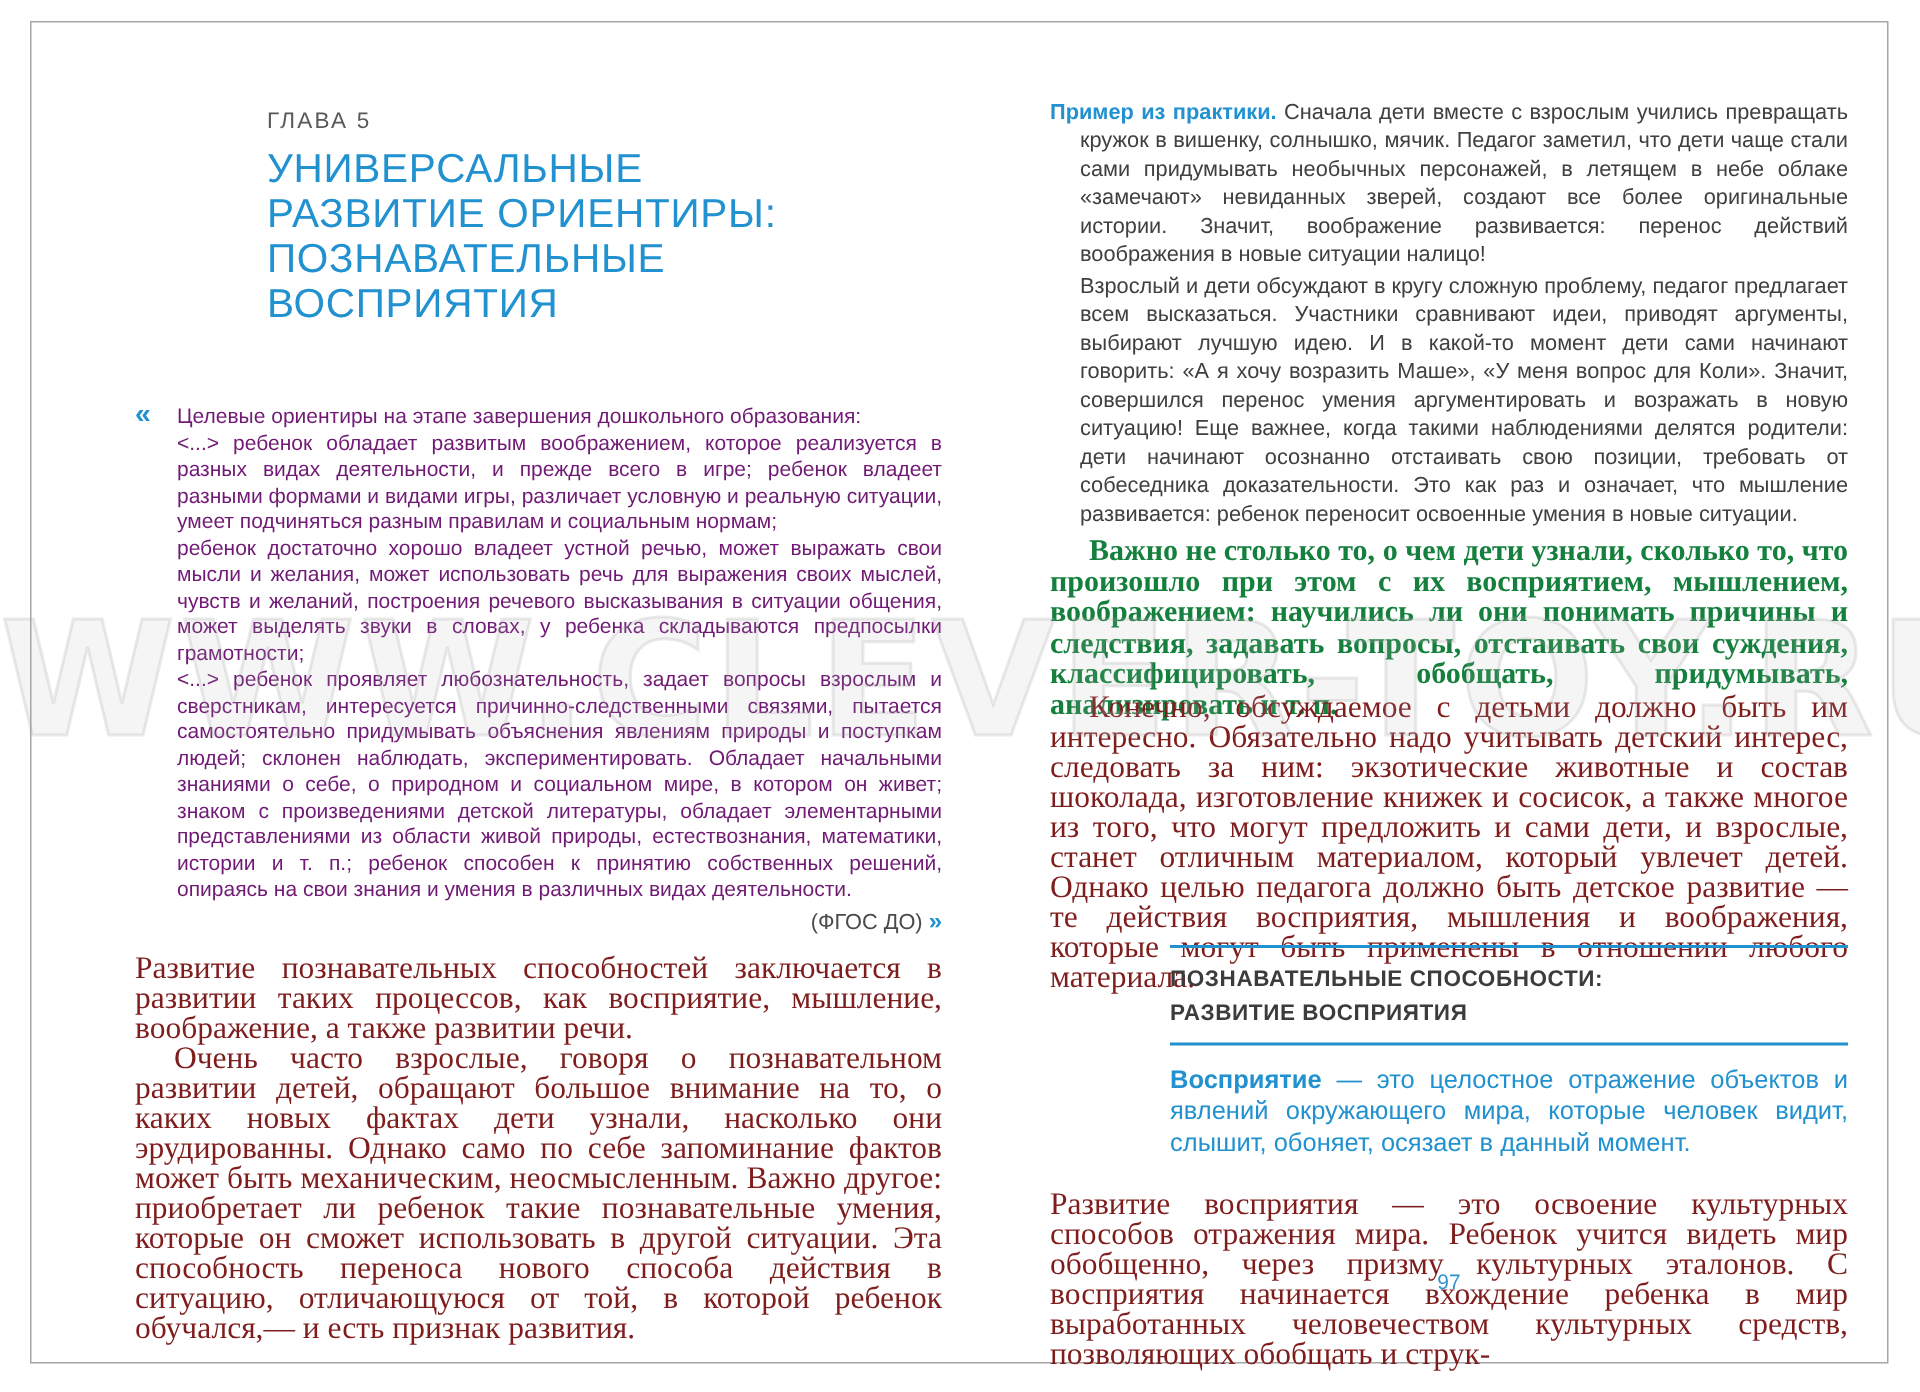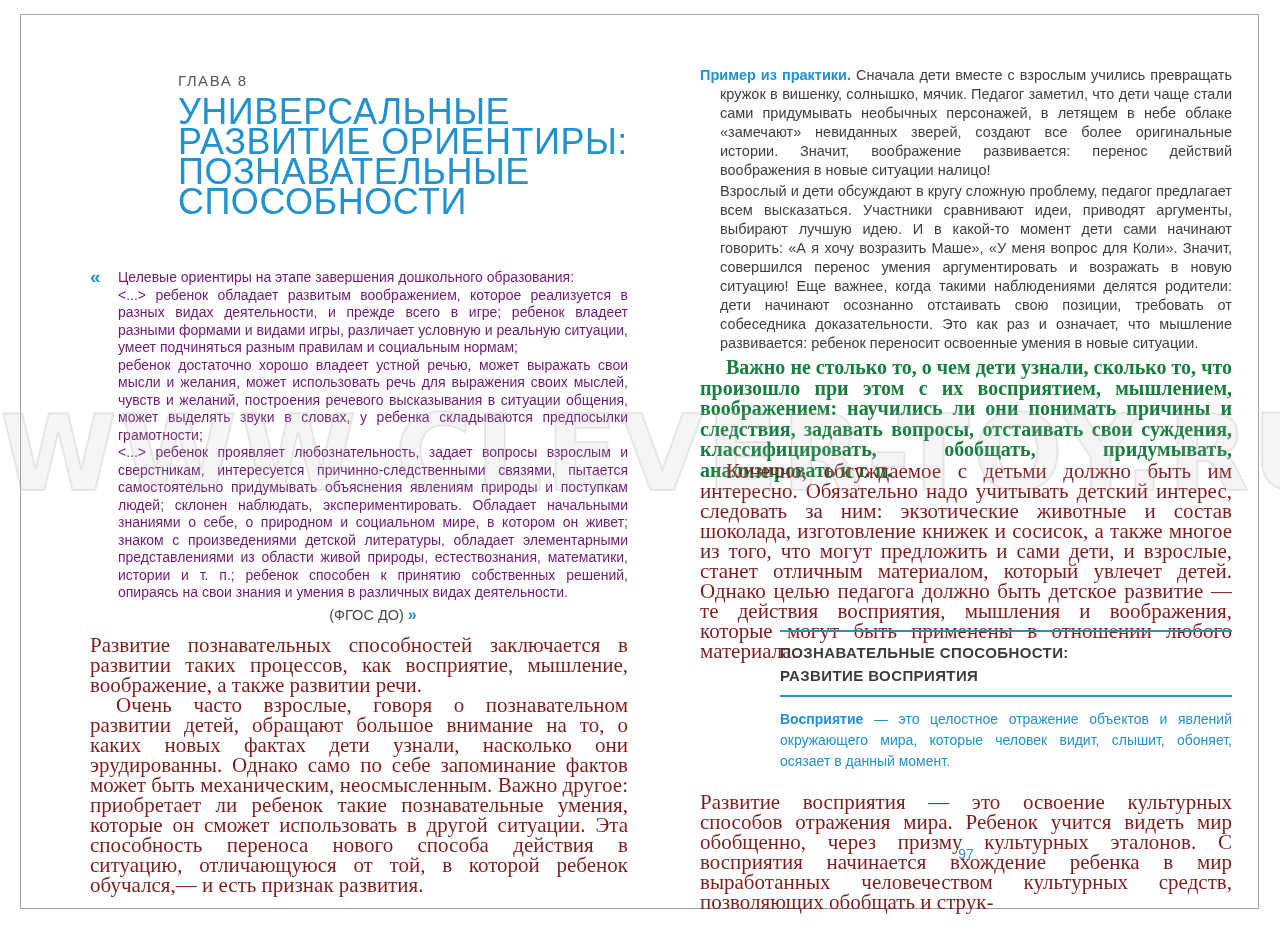--- a/index.html
+++ b/index.html
@@ -25,35 +25,35 @@
   .page.left  { left:90px;  width:538px; }
   .page.right { left:700px; width:532px; }
 
   
   .chapter-label {
     position:absolute; left:88px; top:72px;
     font-size:15px; letter-spacing:1.5px; color:#595959;
   }
   .chapter-title {
     position:absolute; left:88px; top:97px; margin:0;
-    font-size:36px; line-height:30px; font-weight:400;
+    font-size:27px; line-height:30px; font-weight:400;
     letter-spacing:0.5px; color:#2191d0;
   }
   .quote { position:absolute; left:0; top:269px; width:538px; }
   .quote .qmark-open {
     position:absolute; left:0; top:-3px;
     color:#2191d0; font-weight:700; font-size:19px;
   }
   .quote-text { margin-left:28px; }
   .quote-text p {
     margin:0; font-size:14px; line-height:17.5px;
     color:#701a75; text-align:justify;
   }
   .quote-text .attribution {
-    text-align:center; margin-top:4px; color:#4a4a4a; font-size:14.5px;
+    text-align:right; margin-top:4px; color:#4a4a4a; font-size:14.5px;
   }
   .quote-text .attribution .qmark-close {
     color:#2191d0; font-weight:700; font-size:16px;
   }
   .left-body { position:absolute; left:0; top:635px; width:538px; }
   .left-body p, .serif-par {
     margin:0; font-family:"Liberation Serif", serif;
     font-size:21px; line-height:20px; color:#7f1d1d; text-align:justify;
   }
   .indent-first { text-indent:26px; }
@@ -82,40 +82,40 @@
   .right-body-1 { position:absolute; left:0; top:461px; width:532px; }
   .section-head {
     position:absolute; left:80px; top:630px; width:452px;
   }
   .section-head .hline { height:2px; background:#2191d0; }
   .section-head h2 {
     margin:9px 0 8px 0; font-size:15px; line-height:23px;
     font-weight:700; letter-spacing:0.4px; color:#3c3c3c;
   }
   .definition {
-    margin:12px 0 0 0; font-size:14px; line-height:21px;
+    margin:12px 0 0 0; font-size:17px; line-height:21px;
     color:#2191d0; text-align:justify;
   }
   .definition .term { font-weight:700; }
   .right-body-2 { position:absolute; left:0; top:792px; width:532px; }
 </style>
 </head>
 <body>
 
 <div class="canvas">
   <div class="page-border"></div>
   <div class="watermark">WWW.CLEVER-TOY.RU</div>
 
   <section class="page left">
-    <div class="chapter-label">ГЛАВА 8</div>
+    <div class="chapter-label">ГЛАВА 5</div>
     <h1 class="chapter-title">
       <div>УНИВЕРСАЛЬНЫЕ</div>
       <div>РАЗВИТИЕ ОРИЕНТИРЫ:</div>
       <div>ПОЗНАВАТЕЛЬНЫЕ</div>
-      <div>СПОСОБНОСТИ</div>
+      <div>ВОСПРИЯТИЯ</div>
     </h1>
 
     <div class="quote">
       <span class="qmark-open">«</span>
       <div class="quote-text">
         <p>Целевые ориентиры на этапе завершения дошкольного образования:</p>
         <p>&lt;...&gt; ребенок обладает развитым воображением, которое реализуется в разных видах деятельности, и прежде всего в игре; ребенок владеет разными формами и видами игры, различает условную и реальную ситуации, умеет подчиняться разным правилам и социальным нормам;</p>
         <p>ребенок достаточно хорошо владеет устной речью, может выражать свои мысли и желания, может использовать речь для выражения своих мыслей, чувств и желаний, построения речевого высказывания в ситуации общения, может выделять звуки в словах, у ребенка складываются предпосылки грамотности;</p>
         <p>&lt;...&gt; ребенок проявляет любознательность, задает вопросы взрослым и сверстникам, интересуется причинно-следственными связями, пытается самостоятельно придумывать объяснения явлениям природы и поступкам людей; склонен наблюдать, экспериментировать. Обладает начальными знаниями о себе, о природном и социальном мире, в котором он живет; знаком с произведениями детской литературы, обладает элементарными представлениями из области живой природы, естествознания, математики, истории и т. п.; ребенок способен к принятию собственных решений, опираясь на свои знания и умения в различных видах деятельности.</p>
         <p class="attribution"><span>(ФГОС ДО)</span> <span class="qmark-close">»</span></p>

